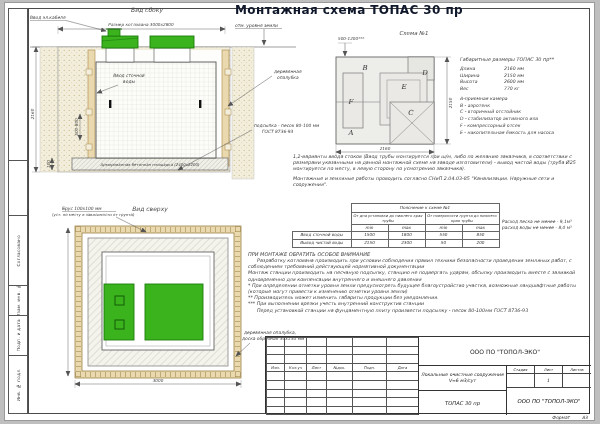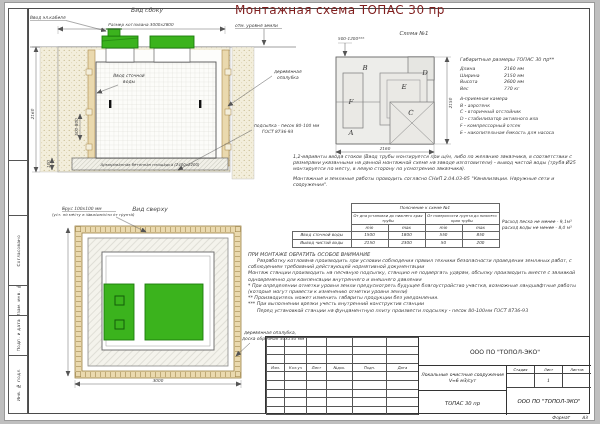--- a/index.html
+++ b/index.html
@@ -7,21 +7,21 @@
   .page{position:relative;width:600px;height:424px;overflow:hidden;}
   .sheet{position:absolute;left:4px;top:2px;width:591px;height:419px;background:#ffffff;border:1px solid #9a9a9a;box-sizing:border-box;}
   .frame{position:absolute;left:28px;top:8px;width:562px;height:406px;border:1px solid #4a4a4a;box-sizing:border-box;}
   .abs{position:absolute;}
   
   .stamp-col{position:absolute;left:8px;top:8px;width:20px;height:406px;border:1px solid #555;box-sizing:border-box;display:flex;flex-direction:column;}
   .stamp-cell{border-bottom:1px solid #555;box-sizing:border-box;display:flex;align-items:center;justify-content:center;overflow:hidden;}
   .stamp-cell:last-child{border-bottom:none;}
   .stamp-cell span{writing-mode:vertical-rl;transform:rotate(180deg);font-size:4.2px;color:#333;letter-spacing:.3px;white-space:nowrap;}
   
-  .sheet-title{position:absolute;left:235px;top:3px;width:210px;text-align:center;font-size:12px;color:#7f1d1d;letter-spacing:.4px;white-space:nowrap;}
+  .sheet-title{position:absolute;left:235px;top:3px;width:210px;text-align:center;font-size:12px;color:#0f172a;letter-spacing:.4px;white-space:nowrap;font-weight:bold;}
   .view-title{position:absolute;font-size:6px;font-style:italic;color:#4a4a4a;text-align:center;white-space:nowrap;}
   
   svg text{font-family:"DejaVu Sans",sans-serif;}
   .lbl{font-size:4.4px;font-style:italic;fill:#3f3f3f;}
   .lbs{font-size:3.9px;font-style:italic;fill:#3f3f3f;}
   .dim{font-size:4.2px;font-style:italic;fill:#3f3f3f;}
   .letter{font-family:"DejaVu Serif",serif;font-style:italic;font-size:7px;fill:#333;}
   .dl{stroke:#666;stroke-width:.5;}
   .xl{stroke:#888;stroke-width:.4;}
   .ld{stroke:#555;stroke-width:.5;fill:none;}

